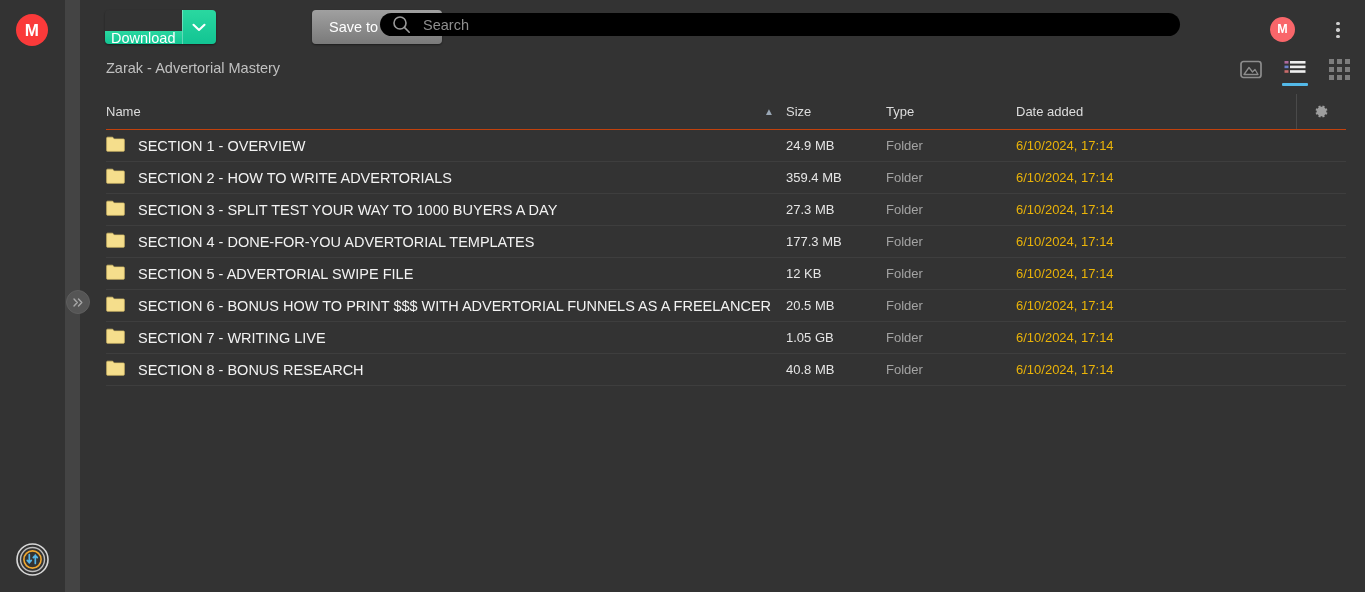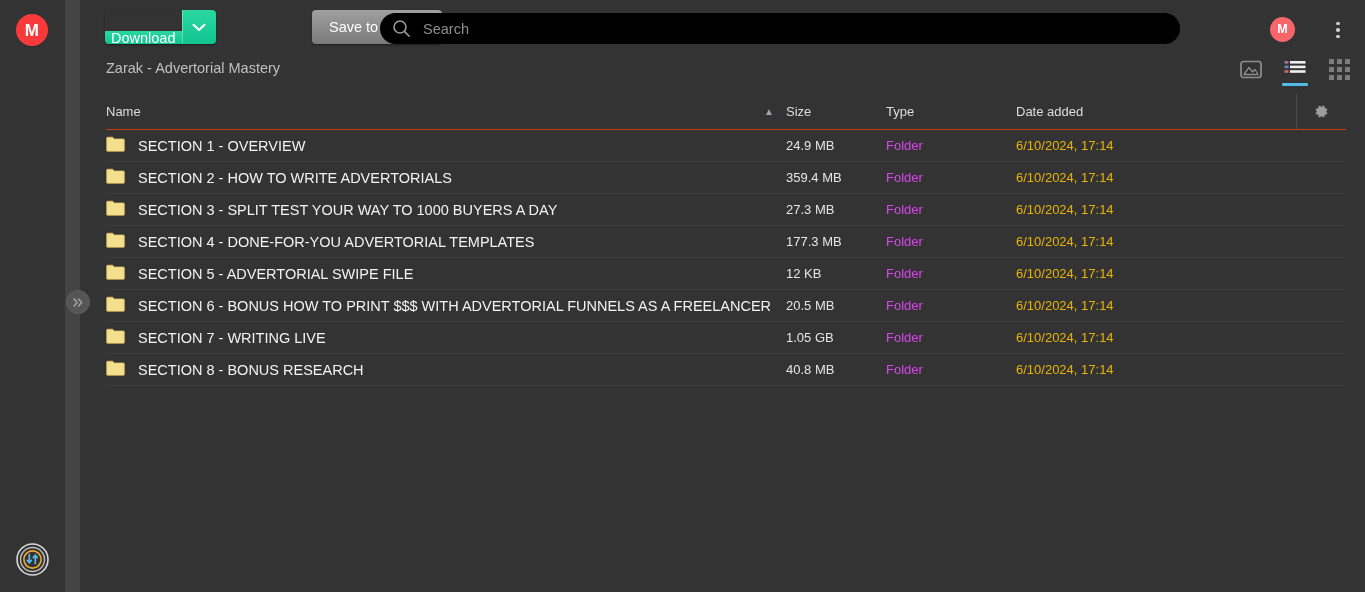--- a/index.html
+++ b/index.html
@@ -127,21 +127,21 @@
     align-items: center;
     justify-content: center;
     border: none;
     font-family: "Liberation Sans", sans-serif;
     box-shadow: 0 1px 2px rgba(0,0,0,0.45);
     cursor: pointer;
   }
   .searchbar {
     position: absolute;
     left: 300px; top: 13px;
-    width: 800px; height: 31px;
+    width: 800px; height: 23px;
     background: #000000;
     border-radius: 17px;
     display: flex;
     align-items: center;
     padding-left: 12px;
   }
   .search-input {
     background: transparent;
     border: none;
     outline: none;
@@ -264,21 +264,21 @@
     align-items: center;
     gap: 13px;
     color: #f2f2f2;
     font-size: 14.5px;
     padding-left: 0px;
     white-space: nowrap;
     overflow: hidden;
     text-align: right;
   }
   .cell-size { width: 100px; color: #e5e5e5; font-size: 13px; }
-  .cell-type { width: 130px; color: #d946ef; font-size: 13px; }
+  .cell-type { width: 130px; color: #a3a3a3; font-size: 13px; }
   .cell-date { width: 280px; color: #eab308; font-size: 13px; }
 
   .folder-ico { flex: 0 0 auto; width: 19px; height: 16px; }
 </style>
 </head>
 <body>
 
 <div id="app">
 
   <div class="left-rail">

